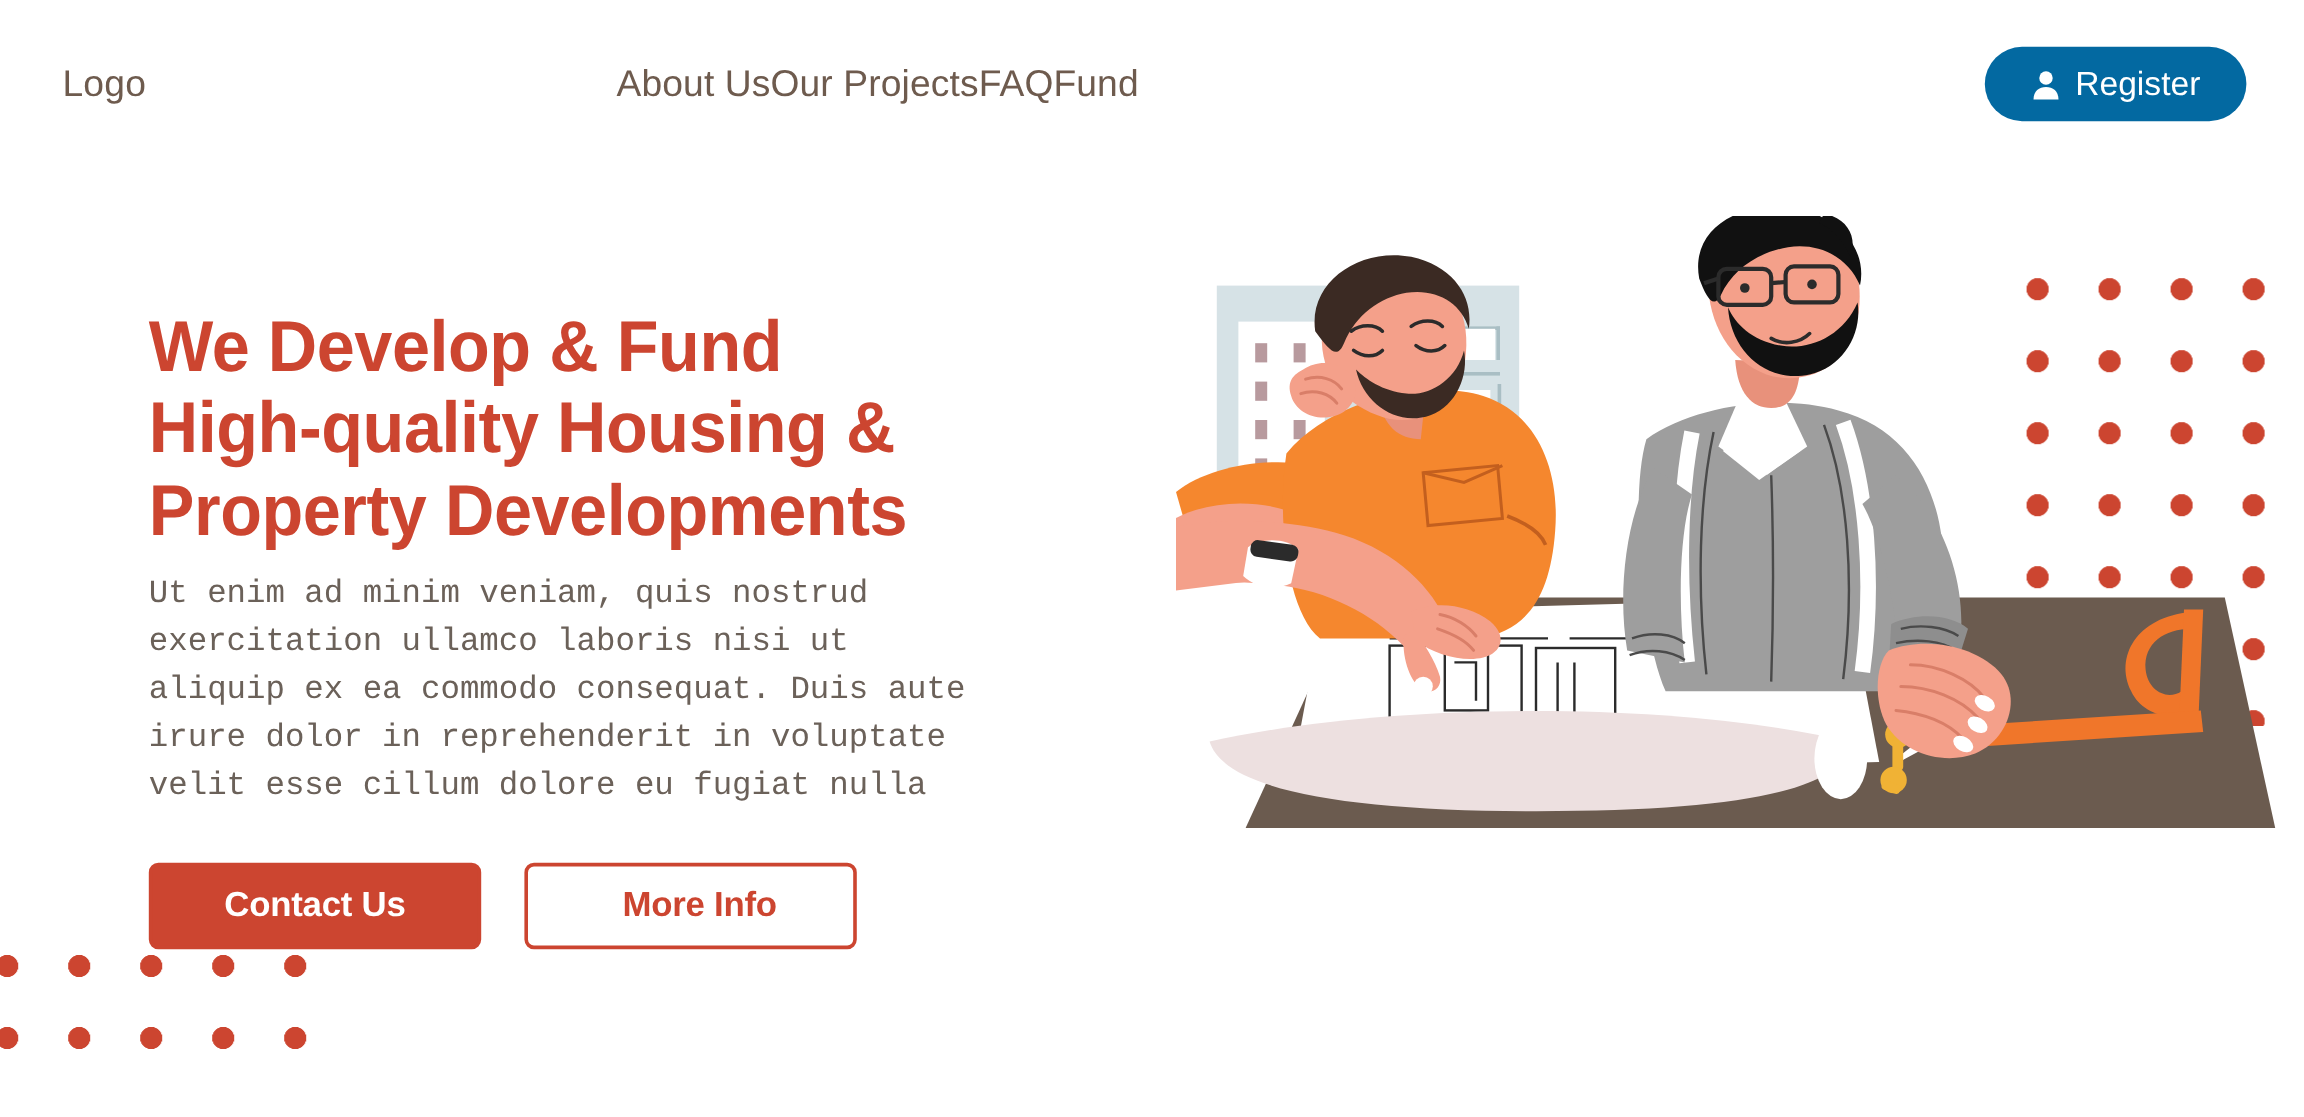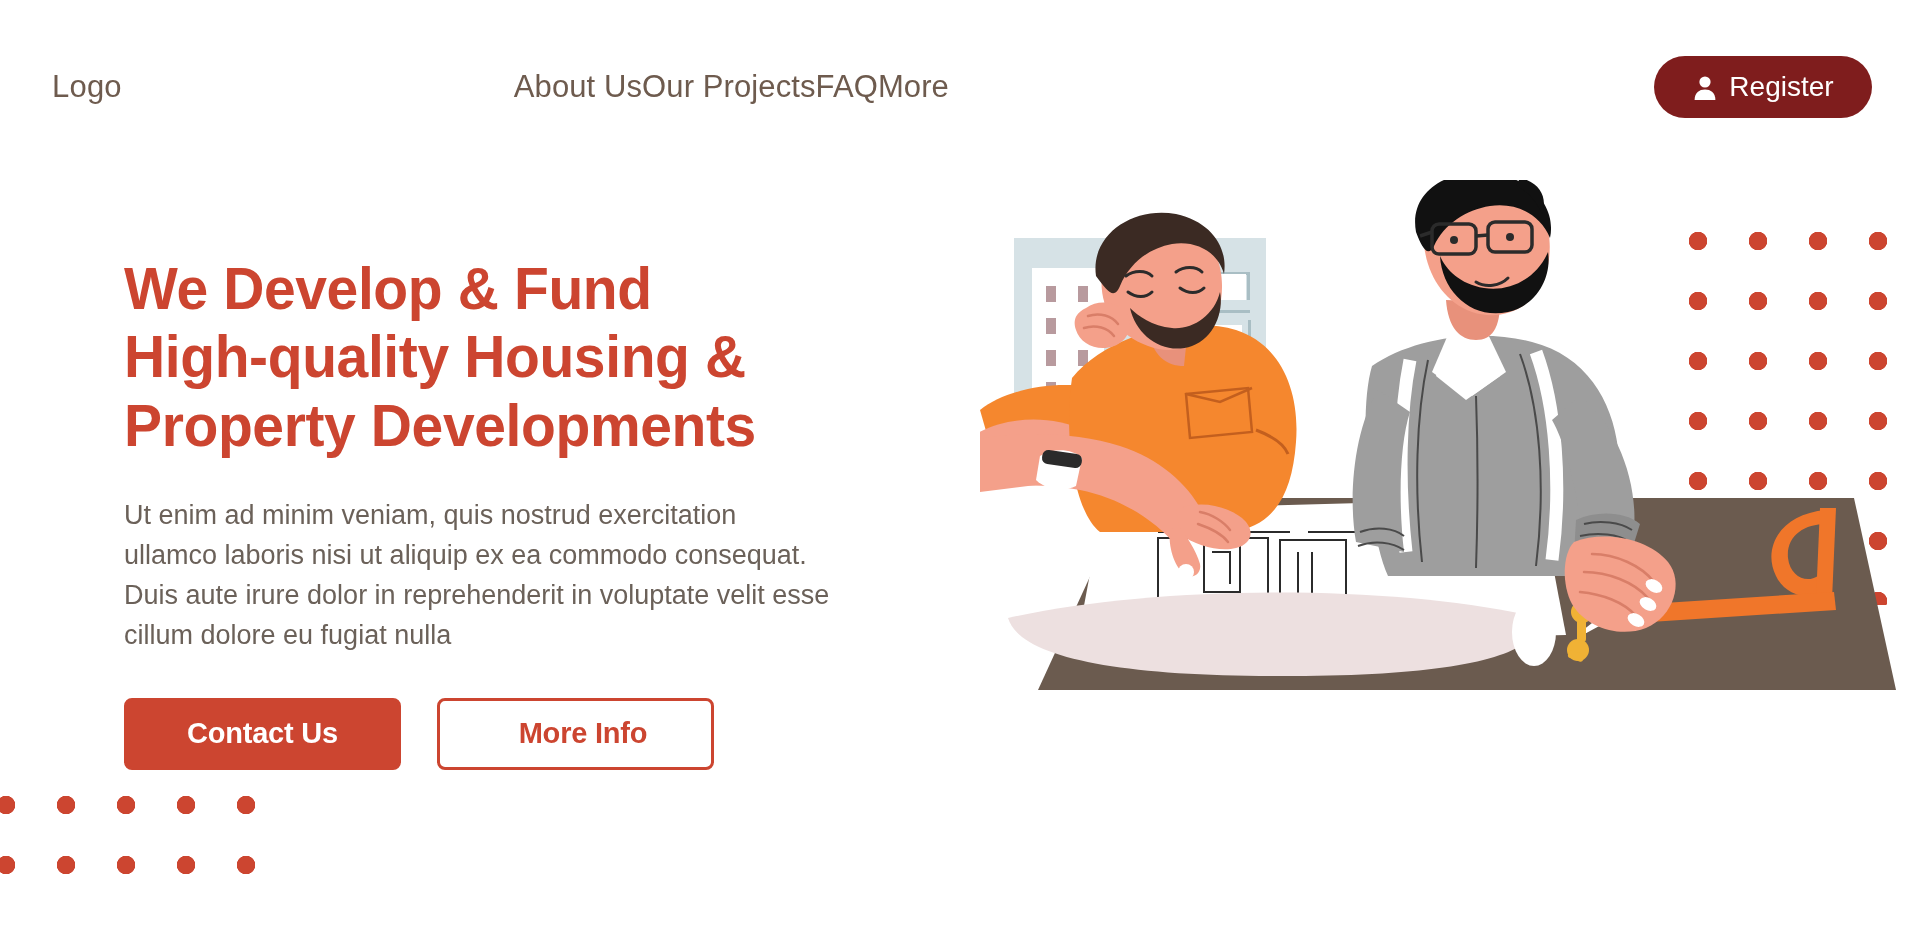--- a/index.html
+++ b/index.html
@@ -19,21 +19,21 @@
     position: relative;
     width: 1920px;
     height: 931px;
     background: #ffffff;
     overflow: hidden;
   }
 
   
   .header {
     position: absolute;
-    top: 17px;
+    top: 0;
     left: 0;
     width: 1920px;
     height: 140px;
     display: flex;
     align-items: center;
     box-sizing: border-box;
     padding: 0 48px 0 52px;
   }
 
   .logo {
@@ -88,21 +88,21 @@
   .register-btn {
     display: flex;
     align-items: center;
     justify-content: center;
     gap: 11px;
     height: 62px;
     width: 218px;
     box-sizing: border-box;
     border: none;
     border-radius: 34px;
-    background: #7f1d1d;
+    background: #0369a1;
     cursor: pointer;
   }
   .register-label {
     font-size: 28px;
     color: #ffffff;
     white-space: nowrap;
   }
   .person-icon svg { display: block; }
 
   
@@ -119,25 +119,26 @@
     line-height: 1.14;
     font-weight: 700;
     color: #CC4530;
     letter-spacing: -0.4px;
     font-stretch: condensed;
     transform: scaleX(0.95);
     transform-origin: left top;
   }
 
   .hero-sub {
-    margin: 36px 0 0 0;
+    margin: 17px 0 0 0;
     font-size: 27px;
     line-height: 1.48;
     color: #6b6159;
     width: 706px;
+    font-family: Liberation Mono, monospace;
   }
 
   .cta-row {
     margin-top: 42px;
     display: flex;
     align-items: flex-end;
     gap: 36px;
   }
   .btn-primary {
     width: 277px;
@@ -213,21 +214,21 @@
 <div class="page">
 
   <header class="header">
 
     <div class="logo">Logo</div>
 
     <nav class="nav">
       <div class="nav-item">About Us</div>
       <div class="nav-item">Our Projects</div>
       <div class="nav-item">FAQ</div>
-      <div class="nav-item">More</div>
+      <div class="nav-item">Fund</div>
     </nav>
 
     <div class="header-actions">
 
 
       <div class="register-btn">
         <span class="person-icon">
           <svg width="26" height="27" viewBox="0 0 26 27">
             <circle cx="13" cy="8" r="5.6" fill="#ffffff"></circle>
             <path d="M2.6 26 C2.6 18.6 7.3 15.4 13 15.4 C18.7 15.4 23.4 18.6 23.4 26 Z" fill="#ffffff"></path>

